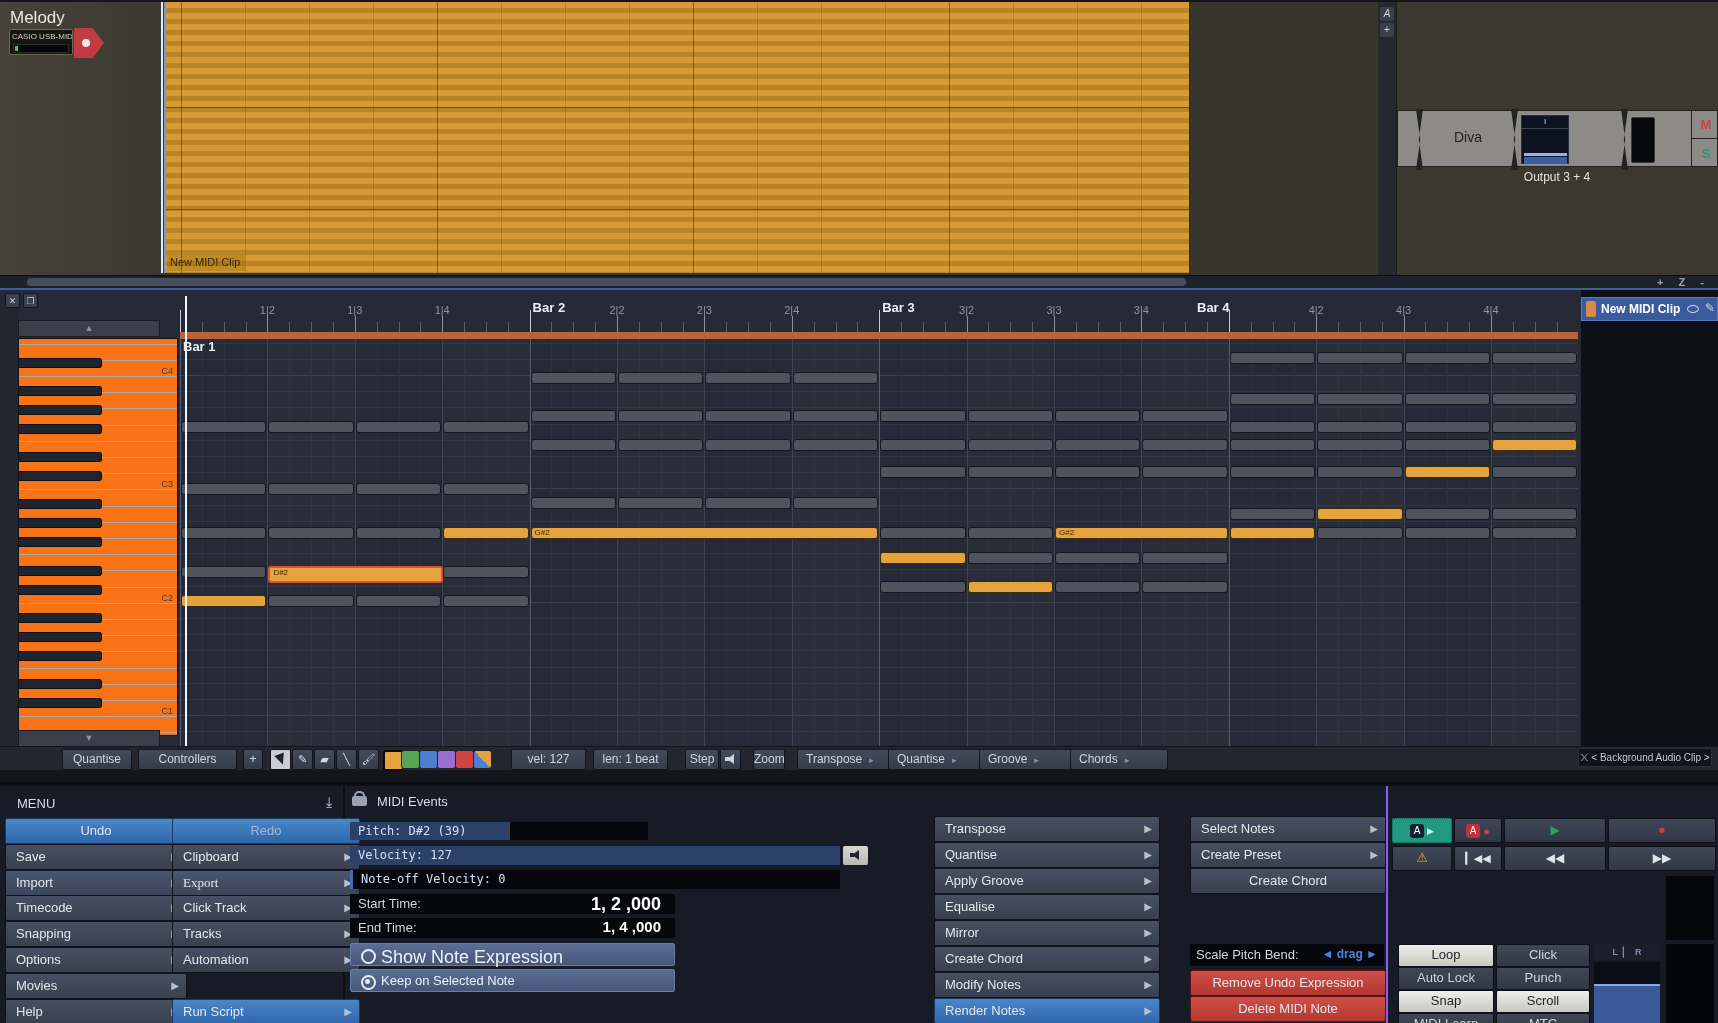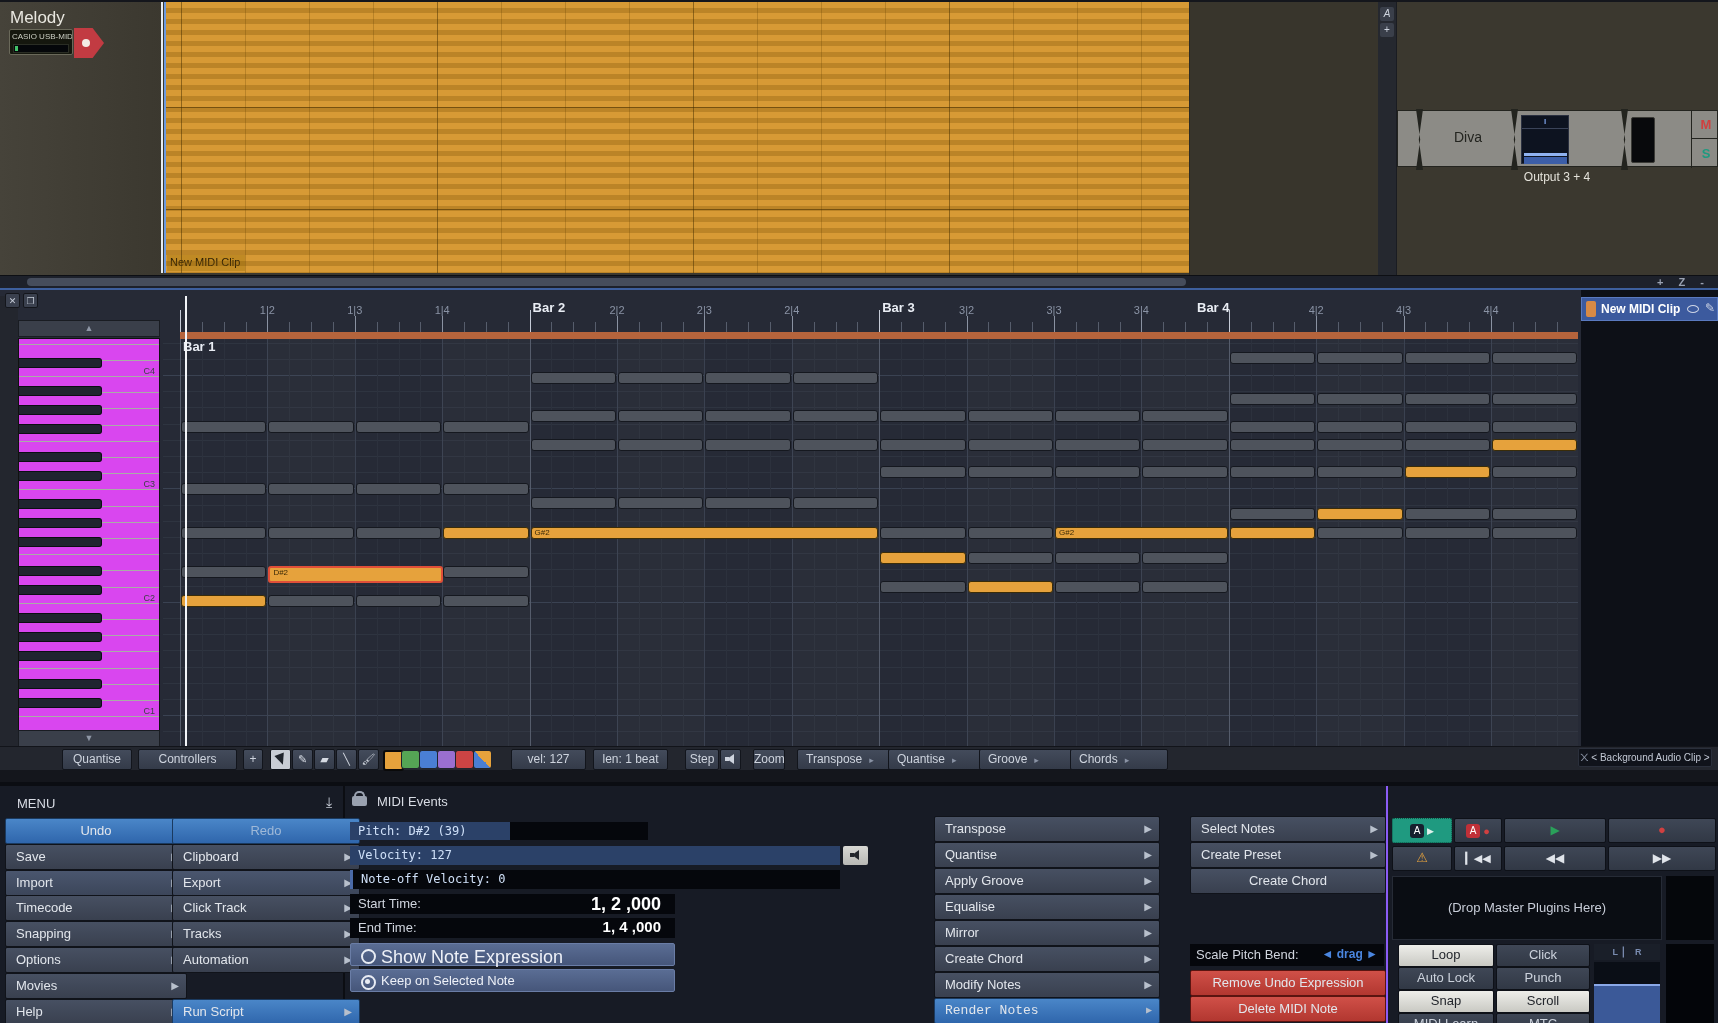--- a/index.html
+++ b/index.html
@@ -62,21 +62,21 @@
   #grid{left:163px;top:51px;width:1415px;height:407px;background:#262a36;overflow:hidden;}
   .vline{position:absolute;top:0;height:100%;width:1px;}
   .hline{position:absolute;left:0;width:100%;height:1px;}
   .note{position:absolute;height:10px;border-radius:3px;}
   .note.g{background:#4e535c;border:1px solid #15181f;}
   .note.a{background:#e6a23c;border:1px solid #3a2c08;}
   .note.s{background:#e6a23c;border:2px solid #e04f38;height:13px;}
   .noteLbl{position:absolute;left:3px;top:0px;font-size:8px;color:#3a2a08;white-space:nowrap;}
   #playhead{left:185px;top:8px;width:2px;height:450px;background:#f2f4f8;}
   #gutter{left:0;top:8px;width:18px;height:462px;background:#23262e;}
-  #kb{left:18px;top:50px;width:142px;height:398px;background:#d946ef;border:1px solid #111;}
+  #kb{left:18px;top:50px;width:160px;height:398px;background:#f97316;border:1px solid #111;}
   .kbArrow{left:18px;width:142px;height:17px;background:#3a3f4a;color:#8f97a6;text-align:center;
            line-height:15px;font-size:9px;border:1px solid #191c22;}
   .wline{position:absolute;left:0;width:100%;height:1px;background:#a9aca6;}
   .bkey{position:absolute;left:0;width:82px;height:8px;background:#20242f;border-radius:0 3px 3px 0;
         border:1px solid #0c0e14;border-left:none;}
   .clab{position:absolute;right:4px;color:#3c3f45;font-size:9px;}
   
   #prToolbar{left:0;top:458px;width:1718px;height:24px;background:#23262e;border-top:1px solid #12141a;}
   .tbBtn{position:absolute;top:2px;height:19px;background:linear-gradient(#434b5b,#343b49);
          border:1px solid #12151c;border-radius:2px;color:#ced4de;font-size:12px;text-align:center;
@@ -598,21 +598,21 @@
 
     <div class="abs" style="left:0;top:0;width:345px;height:237px;border-right:2px solid #0b0d12;">
       <div class="panelTitle abs" style="left:17px;top:10px;">MENU</div>
       <div class="abs" style="left:326px;top:8px;color:#c8ced8;font-size:14px;">⤓</div>
       <div id="menuRows">
           <div class="menuBtn blue center" style="left: 5px; top: 32px; width: 160px; position: absolute;">Undo</div>
           <div class="menuBtn blue dim" style="left: 172px; top: 32px; width: 166px; position: absolute;">Redo</div>
           <div class="menuBtn " style="left: 5px; top: 57.8px; width: 160px; position: absolute;">Save<span class="arr">▶</span></div>
           <div class="menuBtn " style="left: 172px; top: 57.8px; width: 166px; position: absolute;">Clipboard<span class="arr">▶</span></div>
           <div class="menuBtn tint" style="left: 5px; top: 83.6px; width: 160px; position: absolute;">Import<span class="arr">▶</span></div>
-          <div class="menuBtn tint" style="left: 172px; top: 83.6px; width: 166px; position: absolute;">Export<span class="arr">▶</span></div>
+          <div class="menuBtn tint" style="left: 172px; top: 83.6px; width: 166px; position: absolute; font-family: Liberation Serif, serif;">Export<span class="arr">▶</span></div>
           <div class="menuBtn " style="left: 5px; top: 109.4px; width: 160px; position: absolute;">Timecode<span class="arr">▶</span></div>
           <div class="menuBtn " style="left: 172px; top: 109.4px; width: 166px; position: absolute;">Click Track<span class="arr">▶</span></div>
           <div class="menuBtn " style="left: 5px; top: 135.2px; width: 160px; position: absolute;">Snapping<span class="arr">▶</span></div>
           <div class="menuBtn " style="left: 172px; top: 135.2px; width: 166px; position: absolute;">Tracks<span class="arr">▶</span></div>
           <div class="menuBtn " style="left: 5px; top: 161px; width: 160px; position: absolute;">Options<span class="arr">▶</span></div>
           <div class="menuBtn " style="left: 172px; top: 161px; width: 166px; position: absolute;">Automation<span class="arr">▶</span></div>
           <div class="menuBtn " style="left: 5px; top: 186.8px; width: 160px; position: absolute;">Movies<span class="arr">▶</span></div>
           <div class="menuBtn " style="left: 5px; top: 212.6px; width: 160px; position: absolute;">Help<span class="arr">▶</span></div>
           <div class="menuBtn blue" style="left: 172px; top: 212.6px; width: 166px; position: absolute;">Run Script<span class="arr">▶</span></div>
         </div>
@@ -648,21 +648,21 @@
           </div>
         </div>
       <div id="noteMenu">
           <div class="menuBtn " style="position: absolute; left: 587px; top: 30px; width: 204px;">Transpose<span class="arr">▶</span></div>
           <div class="menuBtn " style="position: absolute; left: 587px; top: 56px; width: 204px;">Quantise<span class="arr">▶</span></div>
           <div class="menuBtn " style="position: absolute; left: 587px; top: 82px; width: 204px;">Apply Groove<span class="arr">▶</span></div>
           <div class="menuBtn " style="position: absolute; left: 587px; top: 108px; width: 204px;">Equalise<span class="arr">▶</span></div>
           <div class="menuBtn " style="position: absolute; left: 587px; top: 134px; width: 204px;">Mirror<span class="arr">▶</span></div>
           <div class="menuBtn " style="position: absolute; left: 587px; top: 160px; width: 204px;">Create Chord<span class="arr">▶</span></div>
           <div class="menuBtn " style="position: absolute; left: 587px; top: 186px; width: 204px;">Modify Notes<span class="arr">▶</span></div>
-          <div class="menuBtn blue" style="position: absolute; left: 587px; top: 212px; width: 204px; font-family: Liberation Mono, monospace;">Render Notes<span class="arr">▶</span></div>
+          <div class="menuBtn blue" style="position: absolute; left: 587px; top: 212px; width: 204px;">Render Notes<span class="arr">▶</span></div>
         </div>
       <div id="clipMenu">
           <div class="menuBtn " style="position: absolute; left: 843px; top: 30px; width: 174px;">Select Notes<span class="arr">▶</span></div>
           <div class="menuBtn " style="position: absolute; left: 843px; top: 56px; width: 174px;">Create Preset<span class="arr">▶</span></div>
           <div class="menuBtn center" style="position: absolute; left: 843px; top: 82px; width: 174px;">Create Chord</div>
           <div class="abs" style="left: 843px; top: 158px; width: 194px; height: 22px; background: rgb(5, 7, 12);">
             <div class="abs" style="left: 6px; top: 3px; color: rgb(208, 213, 222); font-size: 13px;">Scale Pitch Bend:</div>
             <div class="abs" style="right: 6px; top: 3px; color: rgb(74, 134, 224); font-size: 12px; font-weight: bold;">◄ drag ►</div>
           </div>
           <div class="menuBtn red" style="position: absolute; left: 843px; top: 184px; width: 174px;">Remove Undo Expression</div>
@@ -672,21 +672,20 @@
 
     <div id="transport" class="abs" style="left:1390px;top:0;width:328px;height:237px;">
         <div class="trBtn" style="left: 2px; top: 32px; width: 58px; height: 23px; line-height: 22px; font-size: 13px; background: rgb(31, 154, 128); border: 1px dotted rgb(12, 90, 72);"><div style="display: inline-block; width: 14px; height: 14px; background: rgb(22, 32, 46); border-radius: 3px; color: rgb(255, 255, 255); font-size: 10px; line-height: 14px; vertical-align: middle;">A</div><div style="display: inline-block; color: rgb(223, 242, 236); font-size: 9px; vertical-align: middle; margin-left: 3px;">▶</div></div>
         <div class="trBtn" style="left: 64px; top: 32px; width: 46px; height: 23px; line-height: 22px; font-size: 13px;"><div style="display: inline-block; width: 14px; height: 14px; background: rgb(192, 48, 56); border-radius: 3px; color: rgb(255, 255, 255); font-size: 10px; line-height: 14px; vertical-align: middle;">A</div><div style="display: inline-block; color: rgb(208, 64, 64); font-size: 11px; vertical-align: middle; margin-left: 3px;">●</div></div>
         <div class="trBtn" style="left: 114px; top: 32px; width: 100px; height: 23px; line-height: 22px; font-size: 12px; color: rgb(42, 160, 90);">▶</div>
         <div class="trBtn" style="left: 218px; top: 32px; width: 106px; height: 23px; line-height: 22px; font-size: 13px; color: rgb(208, 64, 64);">●</div>
         <div class="trBtn" style="left: 2px; top: 60px; width: 58px; height: 23px; line-height: 22px; font-size: 13px; color: rgb(232, 163, 60);">⚠</div>
         <div class="trBtn" style="left: 64px; top: 60px; width: 46px; height: 23px; line-height: 22px; font-size: 11px;">▎◀◀</div>
         <div class="trBtn" style="left: 114px; top: 60px; width: 100px; height: 23px; line-height: 22px; font-size: 12px;">◀◀</div>
         <div class="trBtn" style="left: 218px; top: 60px; width: 106px; height: 23px; line-height: 22px; font-size: 12px;">▶▶</div>
-        <div class="abs" style="left: 2px; top: 90px; width: 270px; height: 64px; background: rgb(10, 13, 19); border: 1px solid rgb(38, 43, 54); color: rgb(200, 205, 216); font-size: 13px; text-align: center; line-height: 62px;">(Drop Master Plugins Here)</div>
         <div class="abs" style="left: 276px; top: 90px; width: 48px; height: 64px; background: rgb(5, 7, 11);"></div>
         <div class="togBtn on" style="left: 8px; top: 158px; width: 94px;">Loop</div>
         <div class="togBtn off" style="left: 106px; top: 158px; width: 92px;">Click</div>
         <div class="togBtn off" style="left: 8px; top: 181px; width: 94px;">Auto Lock</div>
         <div class="togBtn off" style="left: 106px; top: 181px; width: 92px;">Punch</div>
         <div class="togBtn on" style="left: 8px; top: 204px; width: 94px;">Snap</div>
         <div class="togBtn on" style="left: 106px; top: 204px; width: 92px;">Scroll</div>
         <div class="togBtn off" style="left: 8px; top: 227px; width: 94px;">MIDI Learn</div>
         <div class="togBtn off" style="left: 106px; top: 227px; width: 92px;">MTC</div>
         <div class="abs" style="left: 204px; top: 158px; width: 66px; height: 16px; background: rgb(26, 31, 41); color: rgb(122, 140, 176); font-size: 9px; font-weight: bold; text-align: center; line-height: 16px;"><span>L</span>&nbsp;&nbsp;▏&nbsp;&nbsp;<span>R</span></div>

